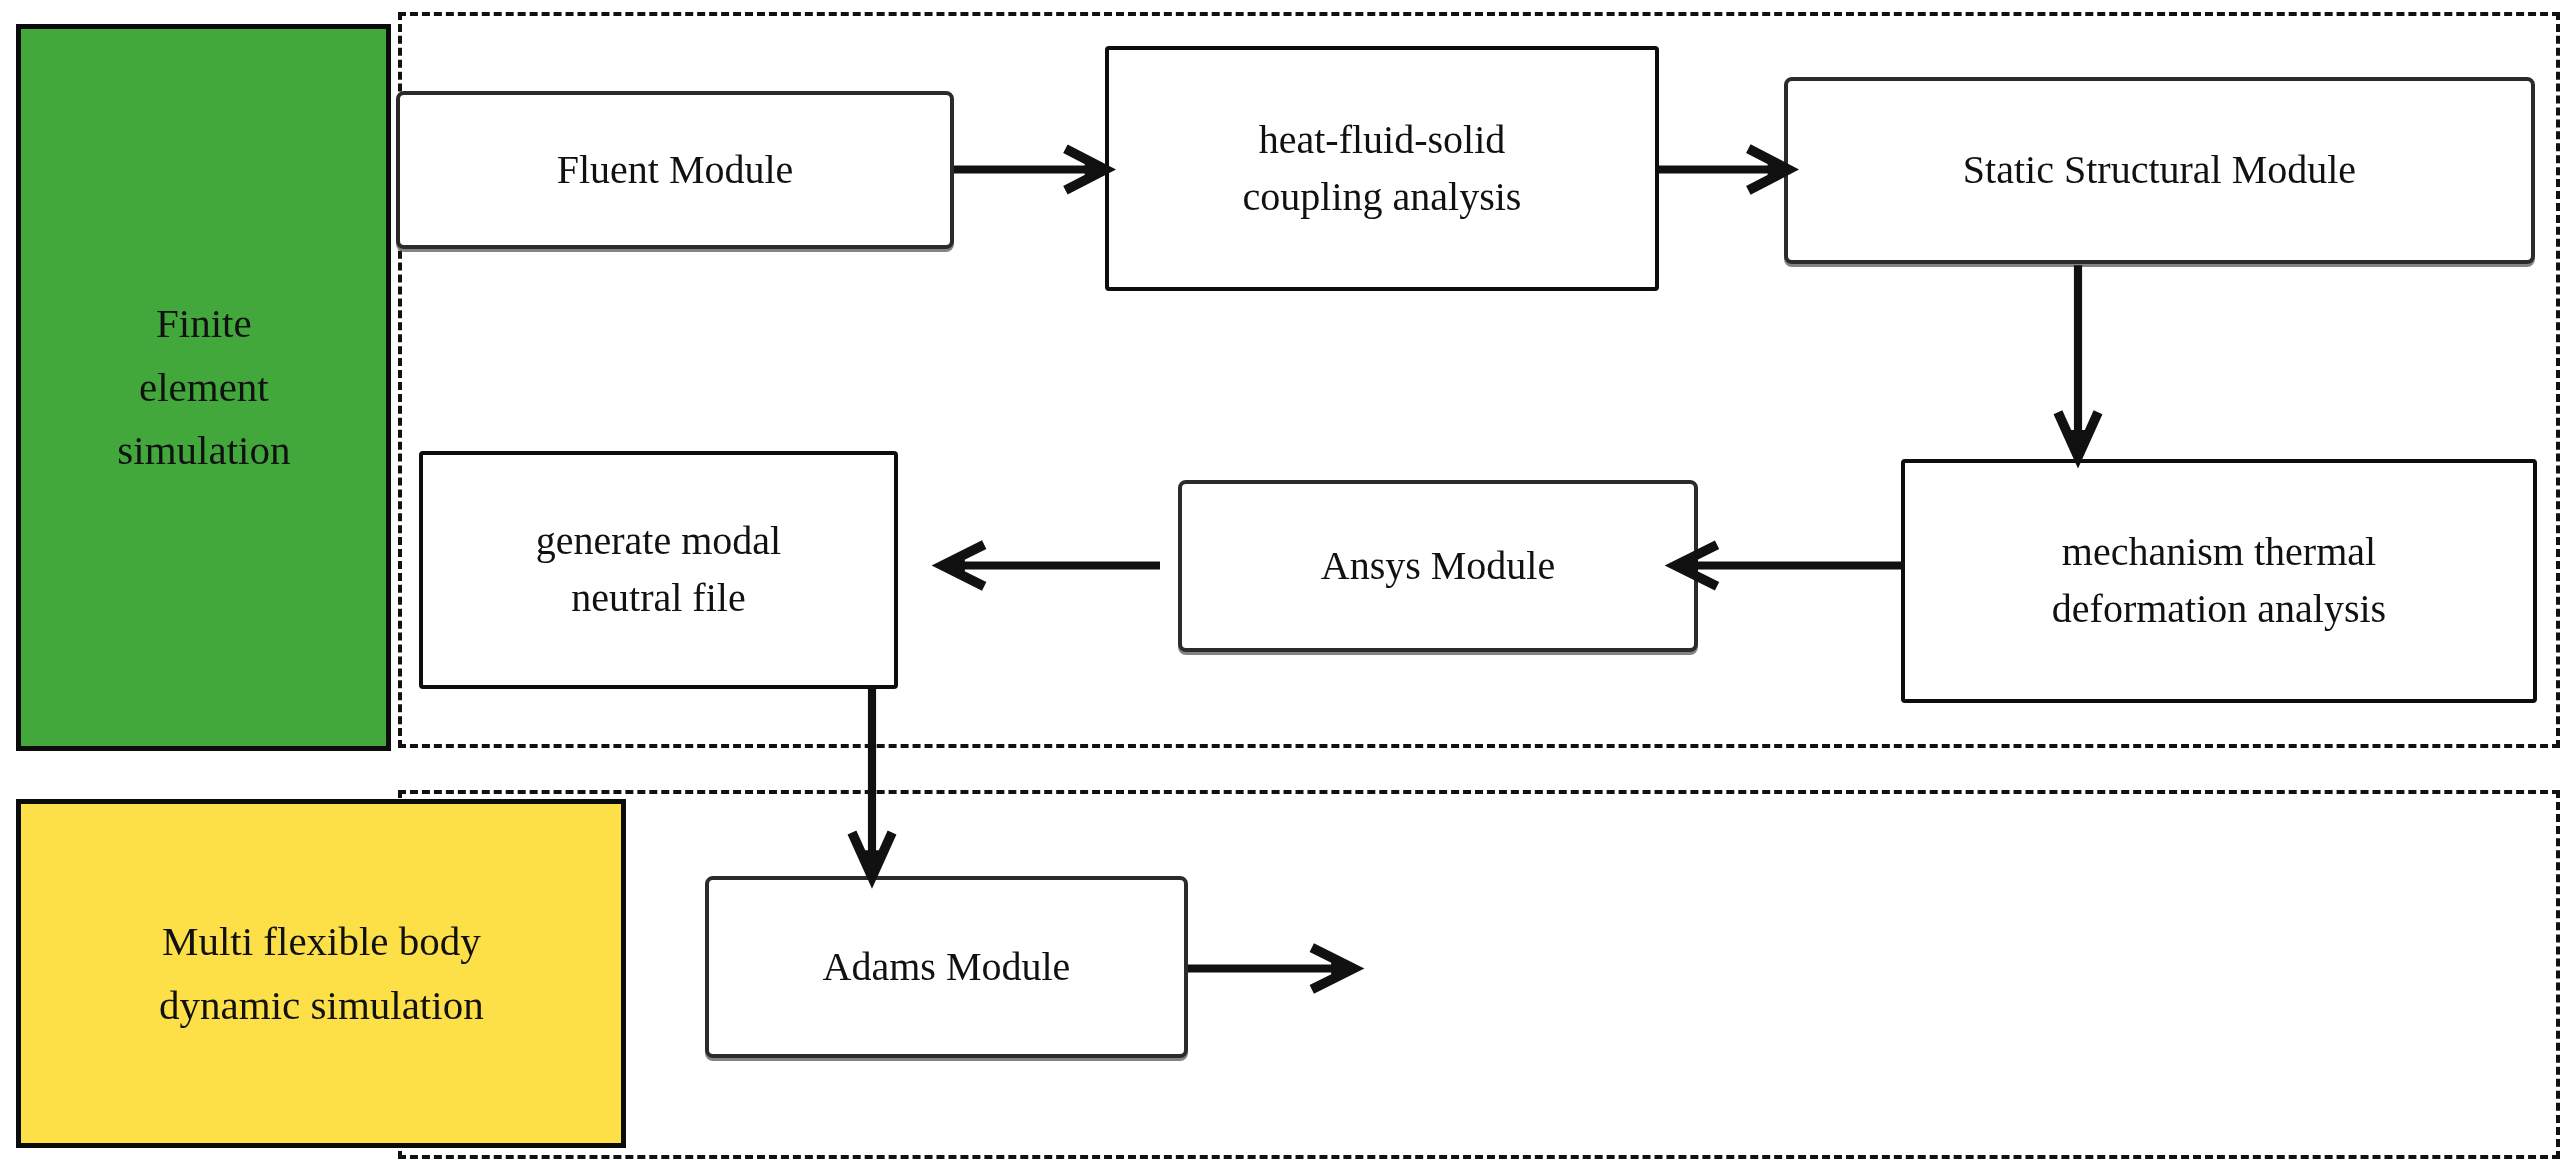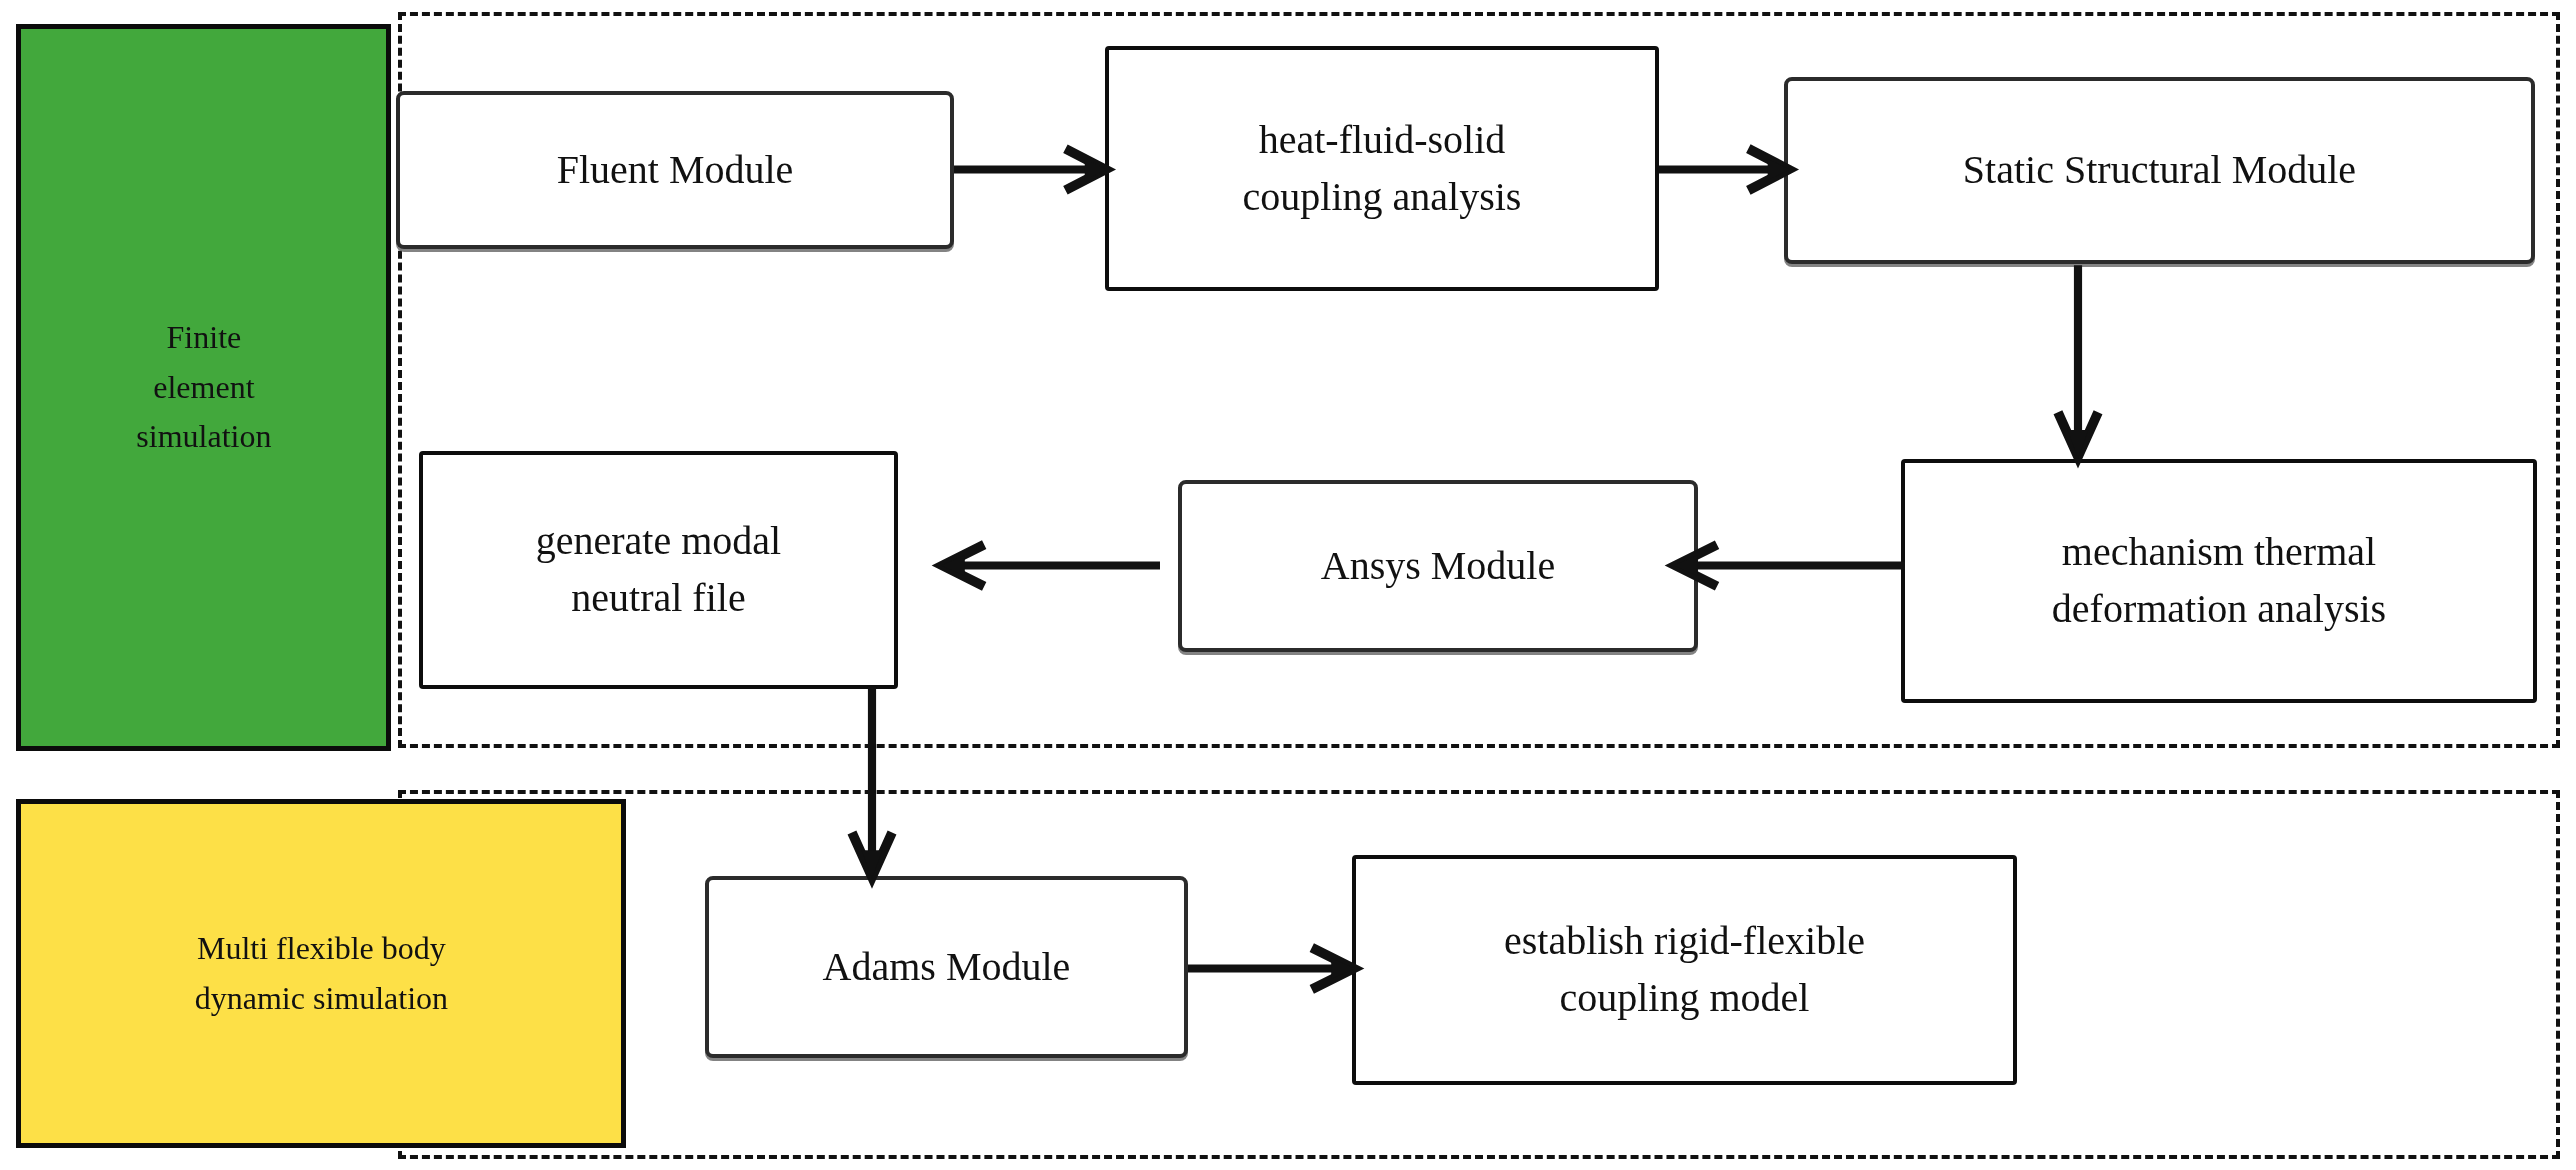--- a/index.html
+++ b/index.html
@@ -67,21 +67,21 @@
   }
   .node-text { display: block; }
 
   
   .conn {
     position: absolute;
   }
   .conn svg { display: block; overflow: visible; }
 
   
-  .t-cat   { font-size: 32px; }
+  .t-cat   { font-size: 41px; }
   .t-node  { font-size: 40px; }
 </style>
 </head>
 <body>
 
 <div id="stage">
 
   <div class="group-frame" style="left:398px; top:12px; width:2162px; height:736px;"></div>
 
   <div class="group-frame" style="left:398px; top:790px; width:2162px; height:369px;"></div>
@@ -131,26 +131,20 @@
     <span class="node-text">
       <span>generate modal</span><br>
       <span>neutral file</span>
     </span>
   </div>
 
   <div class="node rounded t-node" style="left:705px; top:876px; width:483px; height:182px;">
     <span class="node-text">Adams Module</span>
   </div>
 
-  <div class="node sharp t-node" style="left:1352px; top:855px; width:665px; height:230px;">
-    <span class="node-text">
-      <span>establish rigid-flexible</span><br>
-      <span>coupling model</span>
-    </span>
-  </div>
 
   <div class="conn" style="left:954px; top:147px; width:156px; height:45px;">
     <svg width="156" height="45" viewBox="0 0 210 60">
       <line x1="0" y1="30" x2="192" y2="30" stroke="#111111" stroke-width="11"></line>
       <polyline points="150,2 204,30 150,58" fill="none" stroke="#111111" stroke-width="13" stroke-linecap="butt" stroke-linejoin="miter"></polyline>
       <polygon points="176,16 206,30 176,44" fill="#111111"></polygon>
     </svg>
   </div>
 
   <div class="conn" style="left:1659px; top:147px; width:134px; height:45px;">

